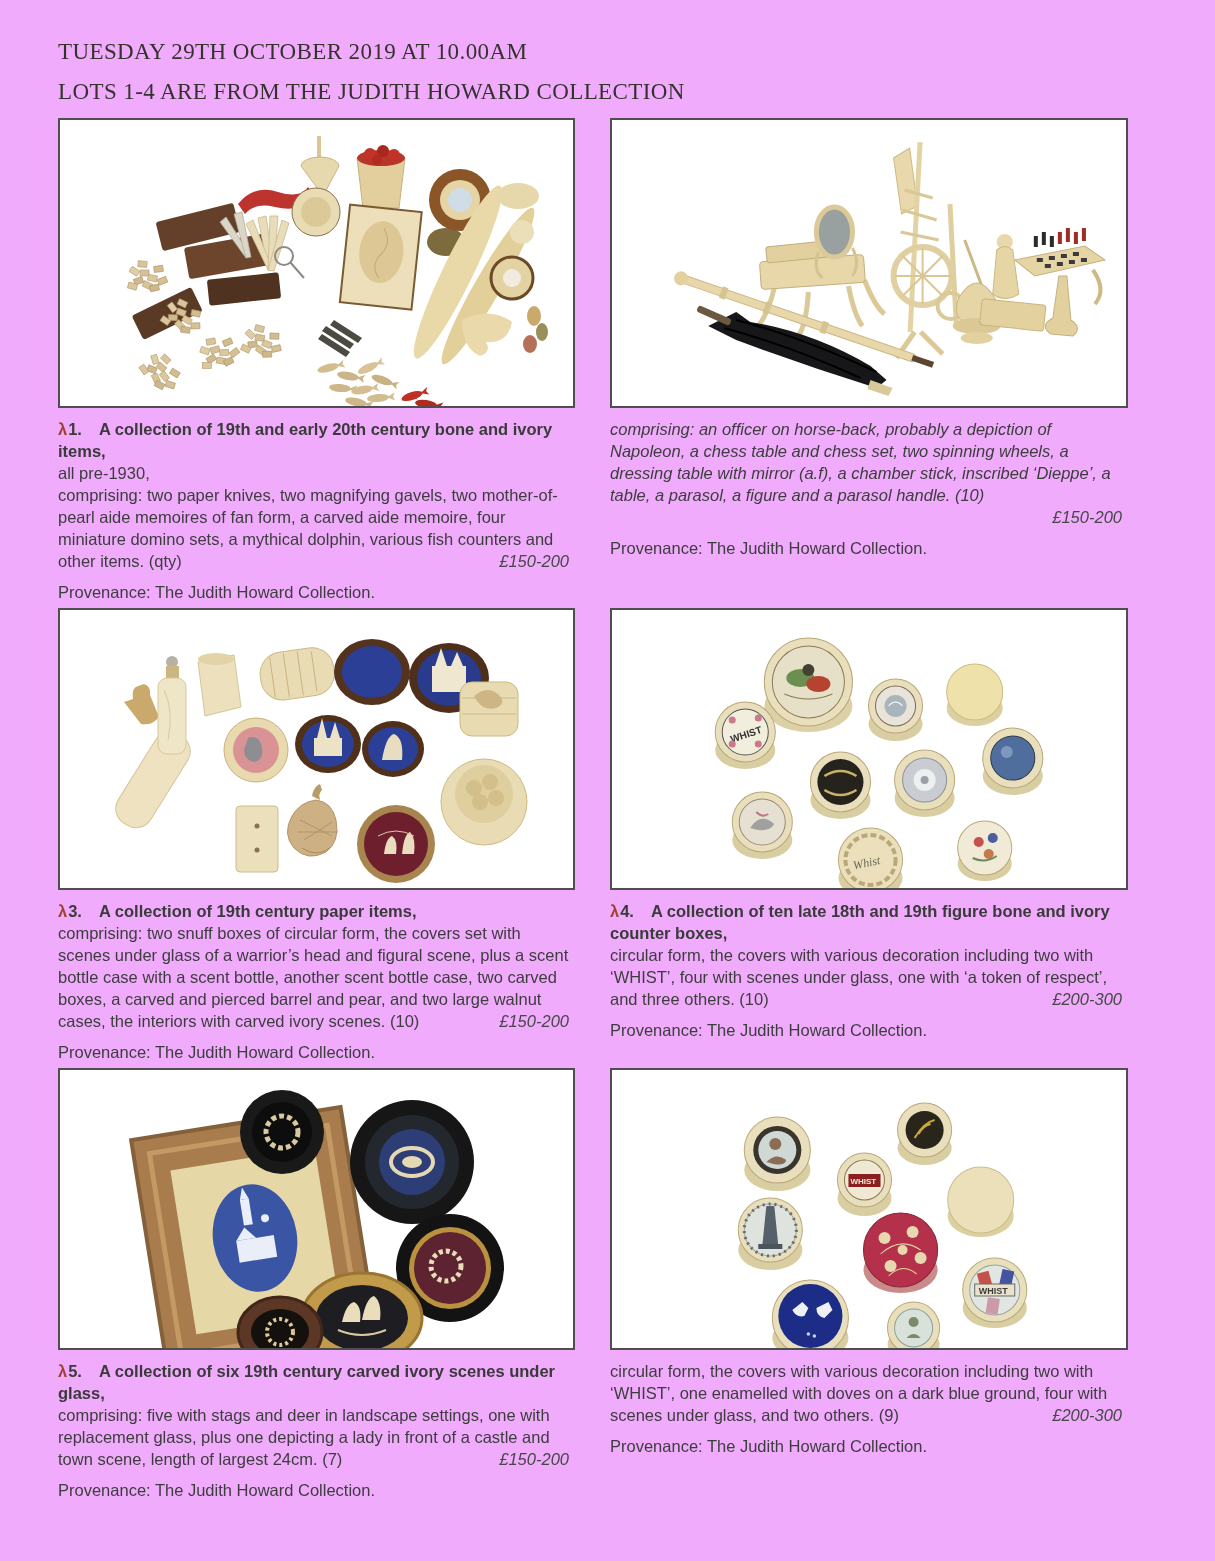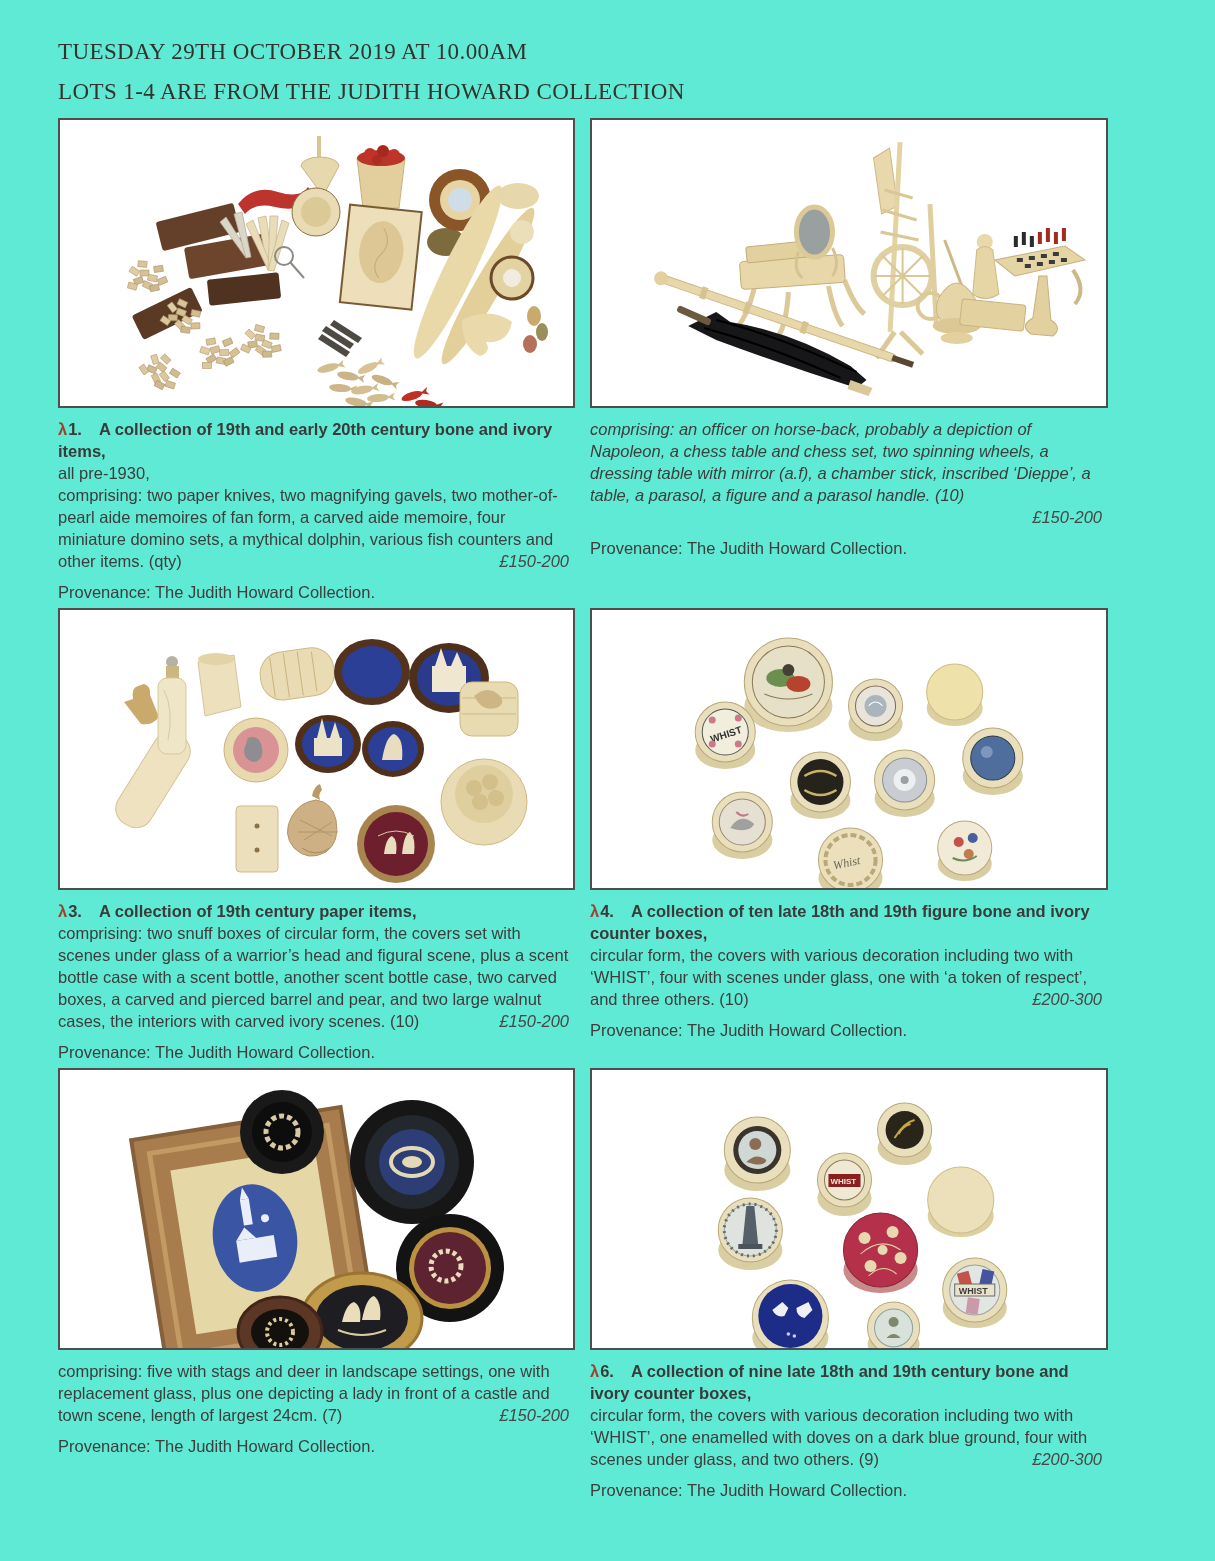--- a/index.html
+++ b/index.html
@@ -1,39 +1,39 @@
 <!DOCTYPE html>
 <html><head>
 <meta charset="utf-8">
 <style>
   * { box-sizing: border-box; }
   html, body { margin: 0; padding: 0; background: #ffffff; }
   .page {
     position: relative;
     width: 1215px;
     height: 1561px;
-    background: #5eead4;
+    background: #f0abfc;
     font-family: "Liberation Sans", sans-serif;
     color: #3d3d3d;
     overflow: hidden;
   }
   .content { padding: 38px 87px 30px 58px; }
   .header-line {
     font-family: "Liberation Serif", serif;
     font-weight: 400;
     font-size: 23px;
     line-height: 28px;
     color: #35322e;
     letter-spacing: 0.4px;
     margin: 0 0 12px 0;
   }
   .grid {
     display: grid;
     grid-template-columns: 517px 518px;
-    column-gap: 15px;
+    column-gap: 35px;
     grid-template-rows: 490px 460px auto;
   }
   .cell { overflow: visible; }
   .photo {
     width: 100%;
     border: 2px solid #4e4e4e;
     background: #ffffff;
   }
   .photo svg { display: block; width: 100%; height: 100%; }
   .h290 { height: 290px; }
@@ -536,20 +536,21 @@
             </g>
 
             <g>
               <ellipse cx="220" cy="262" rx="42" ry="35" fill="#5d3726" stroke="#43261a" stroke-width="3"></ellipse>
               <ellipse cx="220" cy="262" rx="29" ry="23" fill="#14100e"></ellipse>
               <circle cx="220" cy="262" r="13" fill="none" stroke="#decb9a" stroke-width="4" stroke-dasharray="3 3"></circle>
             </g>
           </svg>
         </div>
         <div class="lot-text">
+          <p class="lot-head"><span class="lambda">λ</span><span class="lotnum">5.</span><span class="lot-title">A collection of six 19th century carved ivory scenes under glass,</span></p>
 
           <div class="desc-wrap">
             <p class="desc">comprising: five with stags and deer in landscape settings, one with replacement glass, plus one depicting a lady in front of a castle and town scene, length of largest 24cm. (7)</p>
             <span class="estimate">£150-200</span>
           </div>
           <p class="provenance">Provenance: The Judith Howard Collection.</p>
         </div>
       </div>
 
       <div class="cell">
@@ -631,21 +632,20 @@
               <circle cx="382" cy="220" r="25" fill="#e2e6e2" stroke="#9aa49e"></circle>
               <rect x="366" y="202" width="12" height="16" fill="#c4524a" transform="rotate(-15 372 210)"></rect>
               <rect x="388" y="200" width="12" height="16" fill="#44549e" transform="rotate(12 394 208)"></rect>
               <rect x="374" y="228" width="12" height="16" fill="#c9a" transform="rotate(8 380 236)"></rect>
               <rect x="362" y="214" width="40" height="12" fill="#e9e2cc" stroke="#6a6a60"></rect>
               <text x="366" y="224" font-size="9" font-family="Liberation Sans, sans-serif" font-weight="bold" fill="#3a3a3a">WHIST</text>
             </g>
           </svg>
         </div>
         <div class="lot-text">
-          <p class="lot-head"><span class="lambda">λ</span><span class="lotnum">6.</span><span class="lot-title">A collection of nine late 18th and 19th century bone and ivory counter boxes,</span></p>
 
           <div class="desc-wrap">
             <p class="desc">circular form, the covers with various decoration including two with ‘WHIST’, one enamelled with doves on a dark blue ground, four with scenes under glass, and two others. (9)</p>
             <span class="estimate">£200-300</span>
           </div>
           <p class="provenance">Provenance: The Judith Howard Collection.</p>
         </div>
       </div>
 
     </div>

